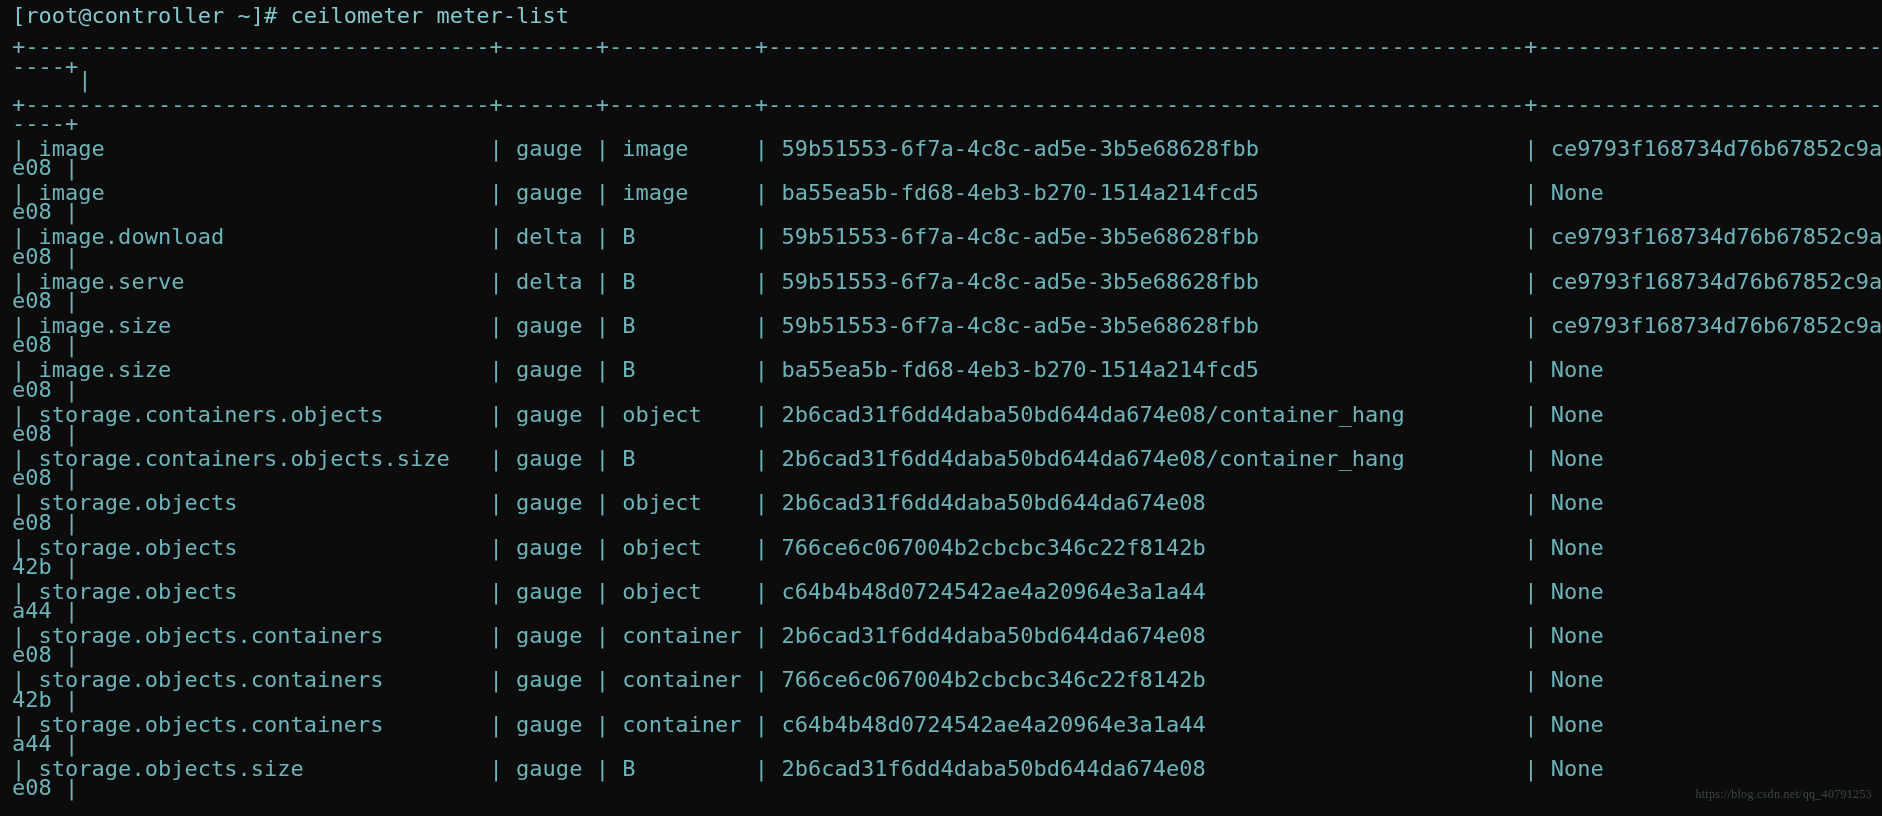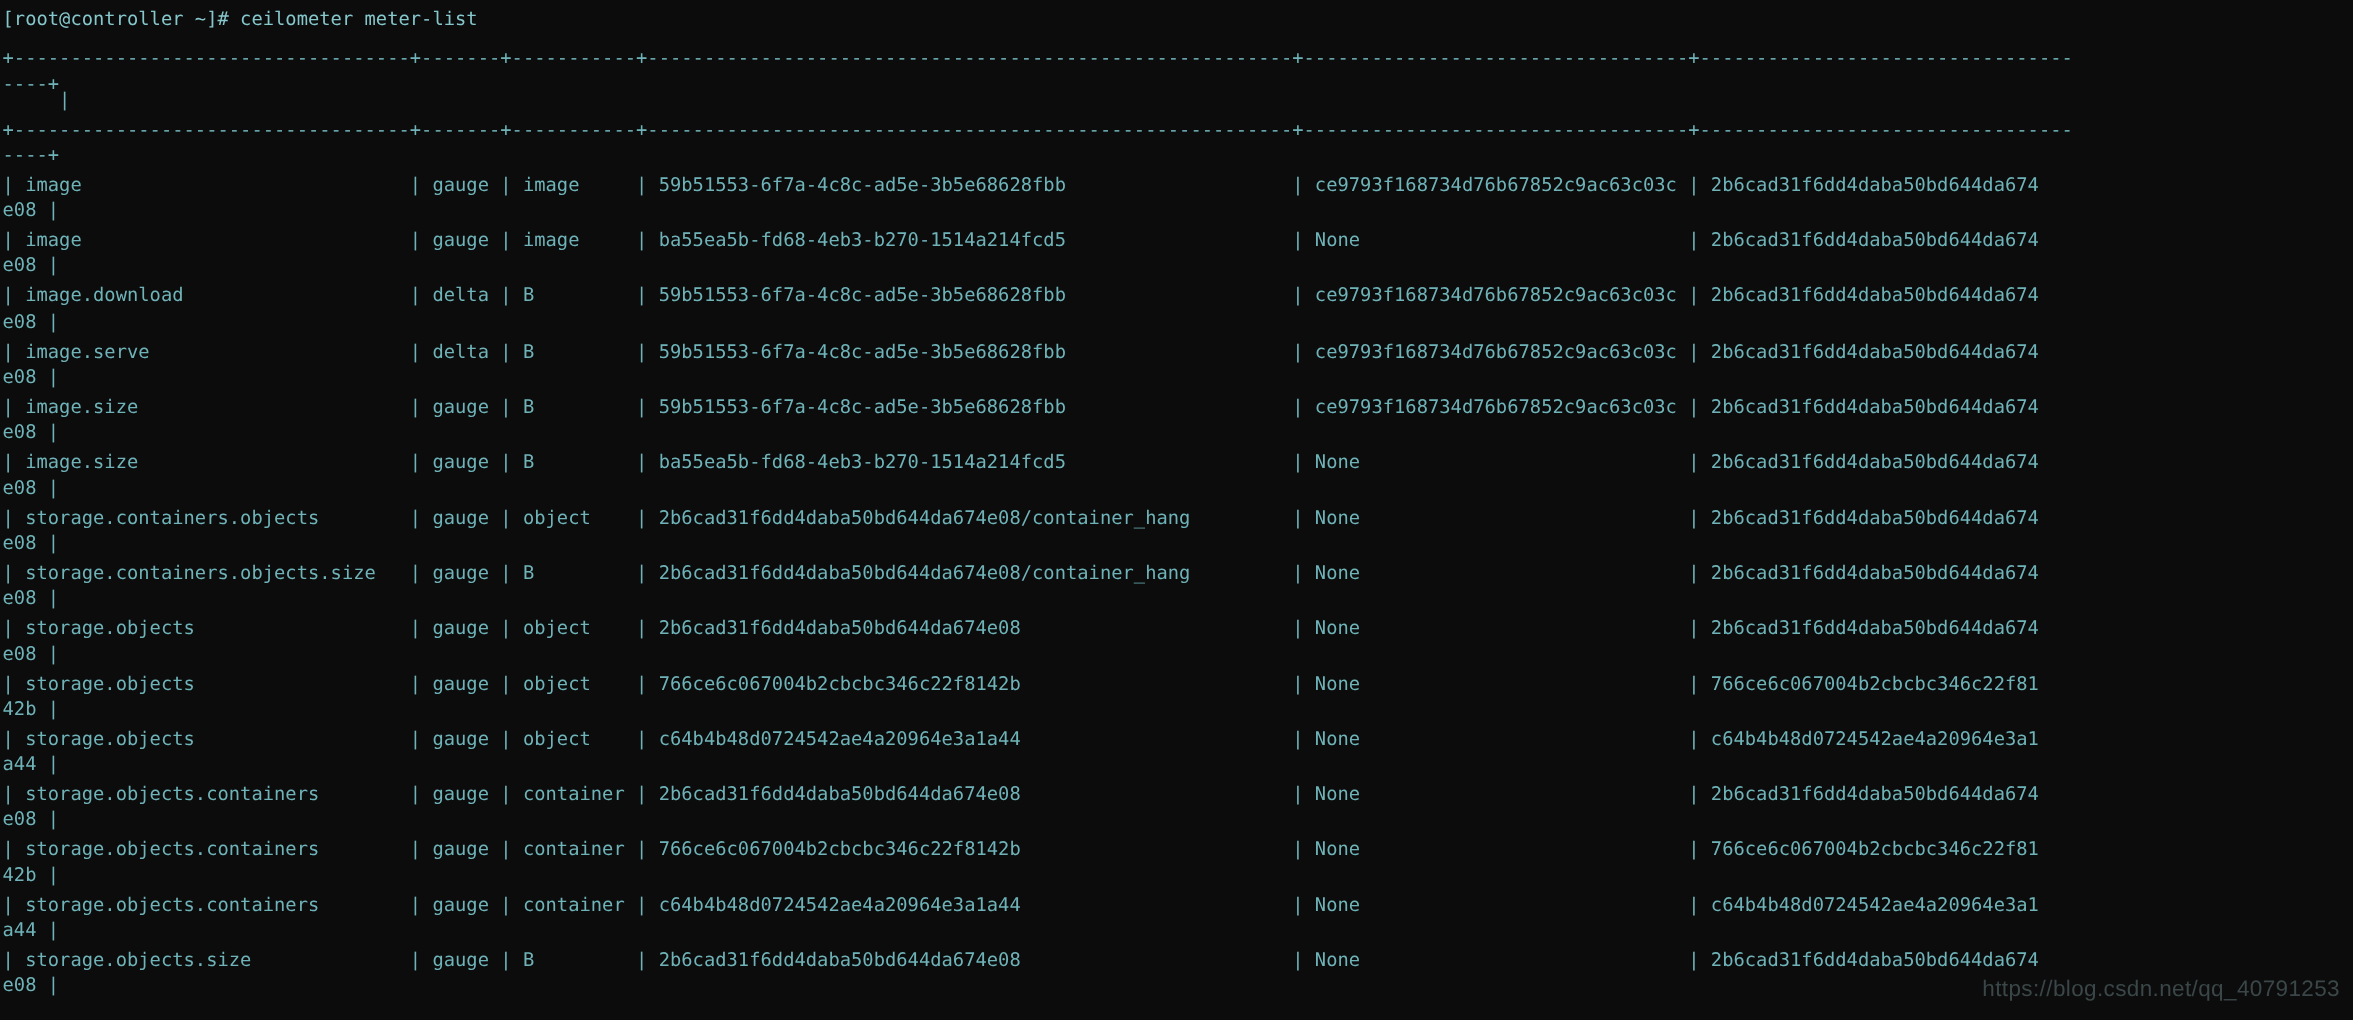--- a/index.html
+++ b/index.html
@@ -16,42 +16,42 @@
   #terminal {
     position: relative;
     width: 1882px;
     height: 816px;
     background: #0c0c0c;
     padding: 0;
     box-sizing: border-box;
   }
   .term-line {
     font-family: "DejaVu Sans Mono", "Liberation Mono", monospace;
-    font-size: 15px;
+    font-size: 22px;
     line-height: 31.3px;
     letter-spacing: 0.02px;
     color: #6fb3b8;
     white-space: pre;
-    padding-left: 2px;
+    padding-left: 12px;
     height: 31.3px;
   }
   .term-line.prompt {
     color: #86c7cc;
   }
   .wrap-line {
     line-height: 18px;
     height: 18px;
     margin-top: -5px;
   }
   .watermark {
     position: absolute;
     right: 10px;
     bottom: 14px;
-    font-family: Liberation Sans, sans-serif;
-    font-size: 18px;
+    font-family: Liberation Serif, serif;
+    font-size: 12px;
     color: #4a5a5c;
     opacity: 0.75;
     letter-spacing: 0.3px;
     pointer-events: none;
   }
   .topcut {
     position: absolute;
     top: 0; left: 0;
     width: 1882px;
     height: 4px;

